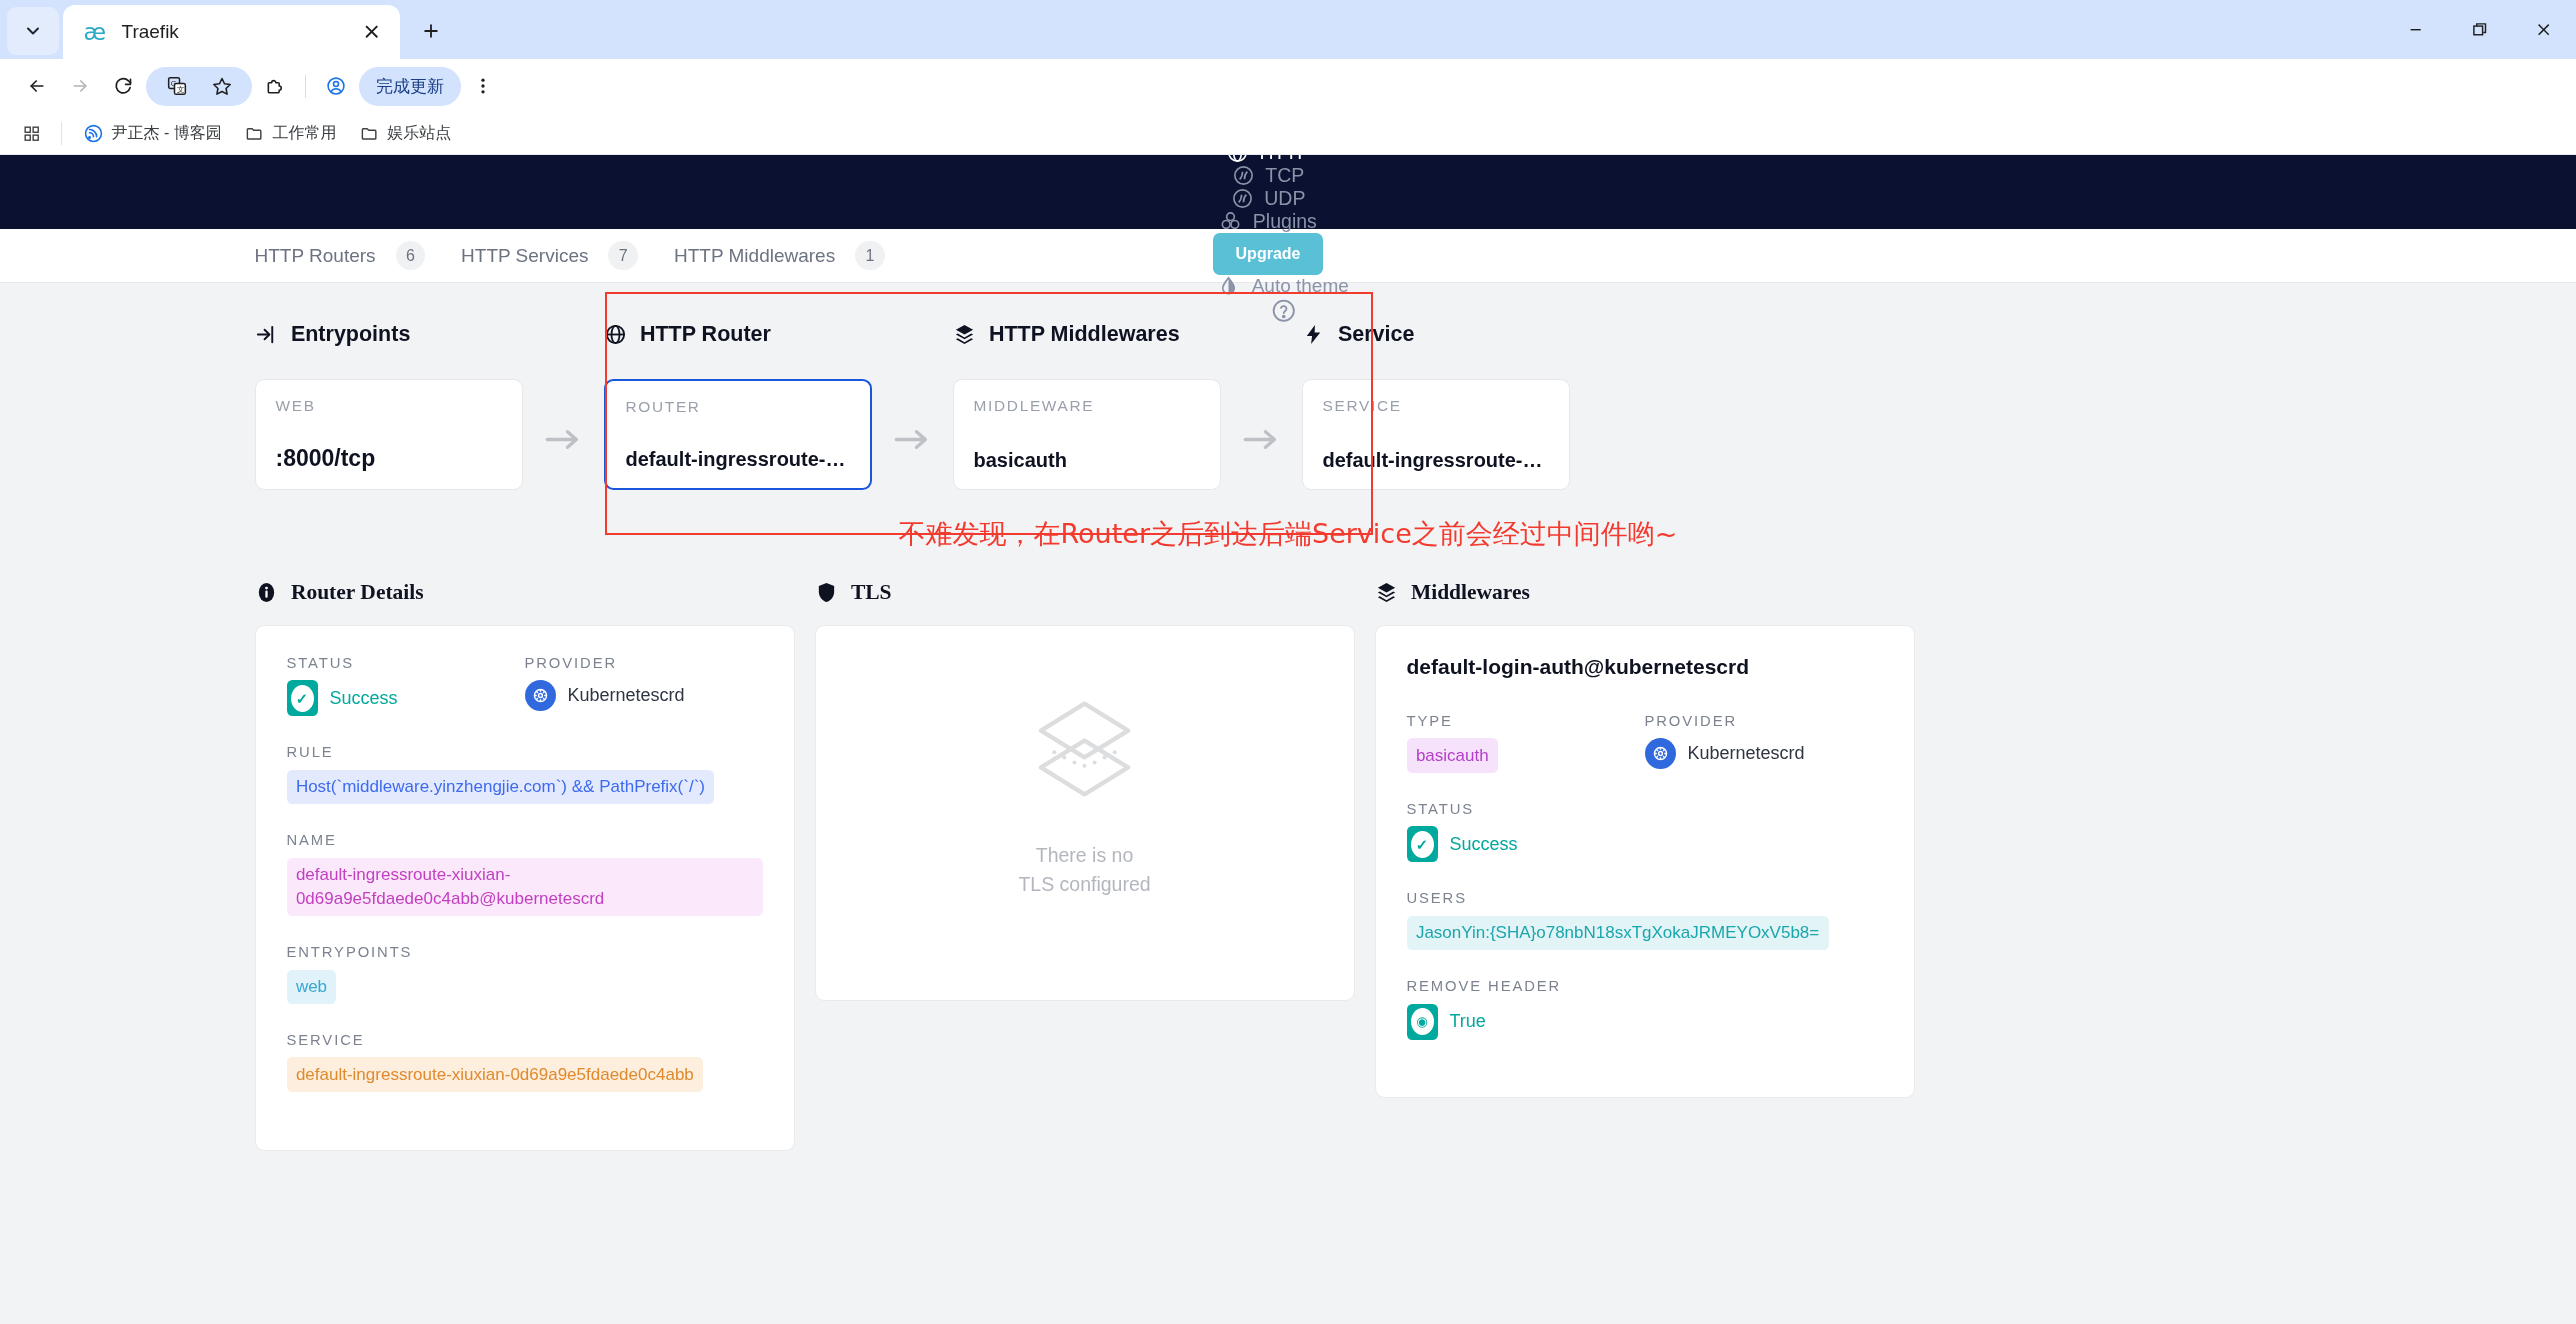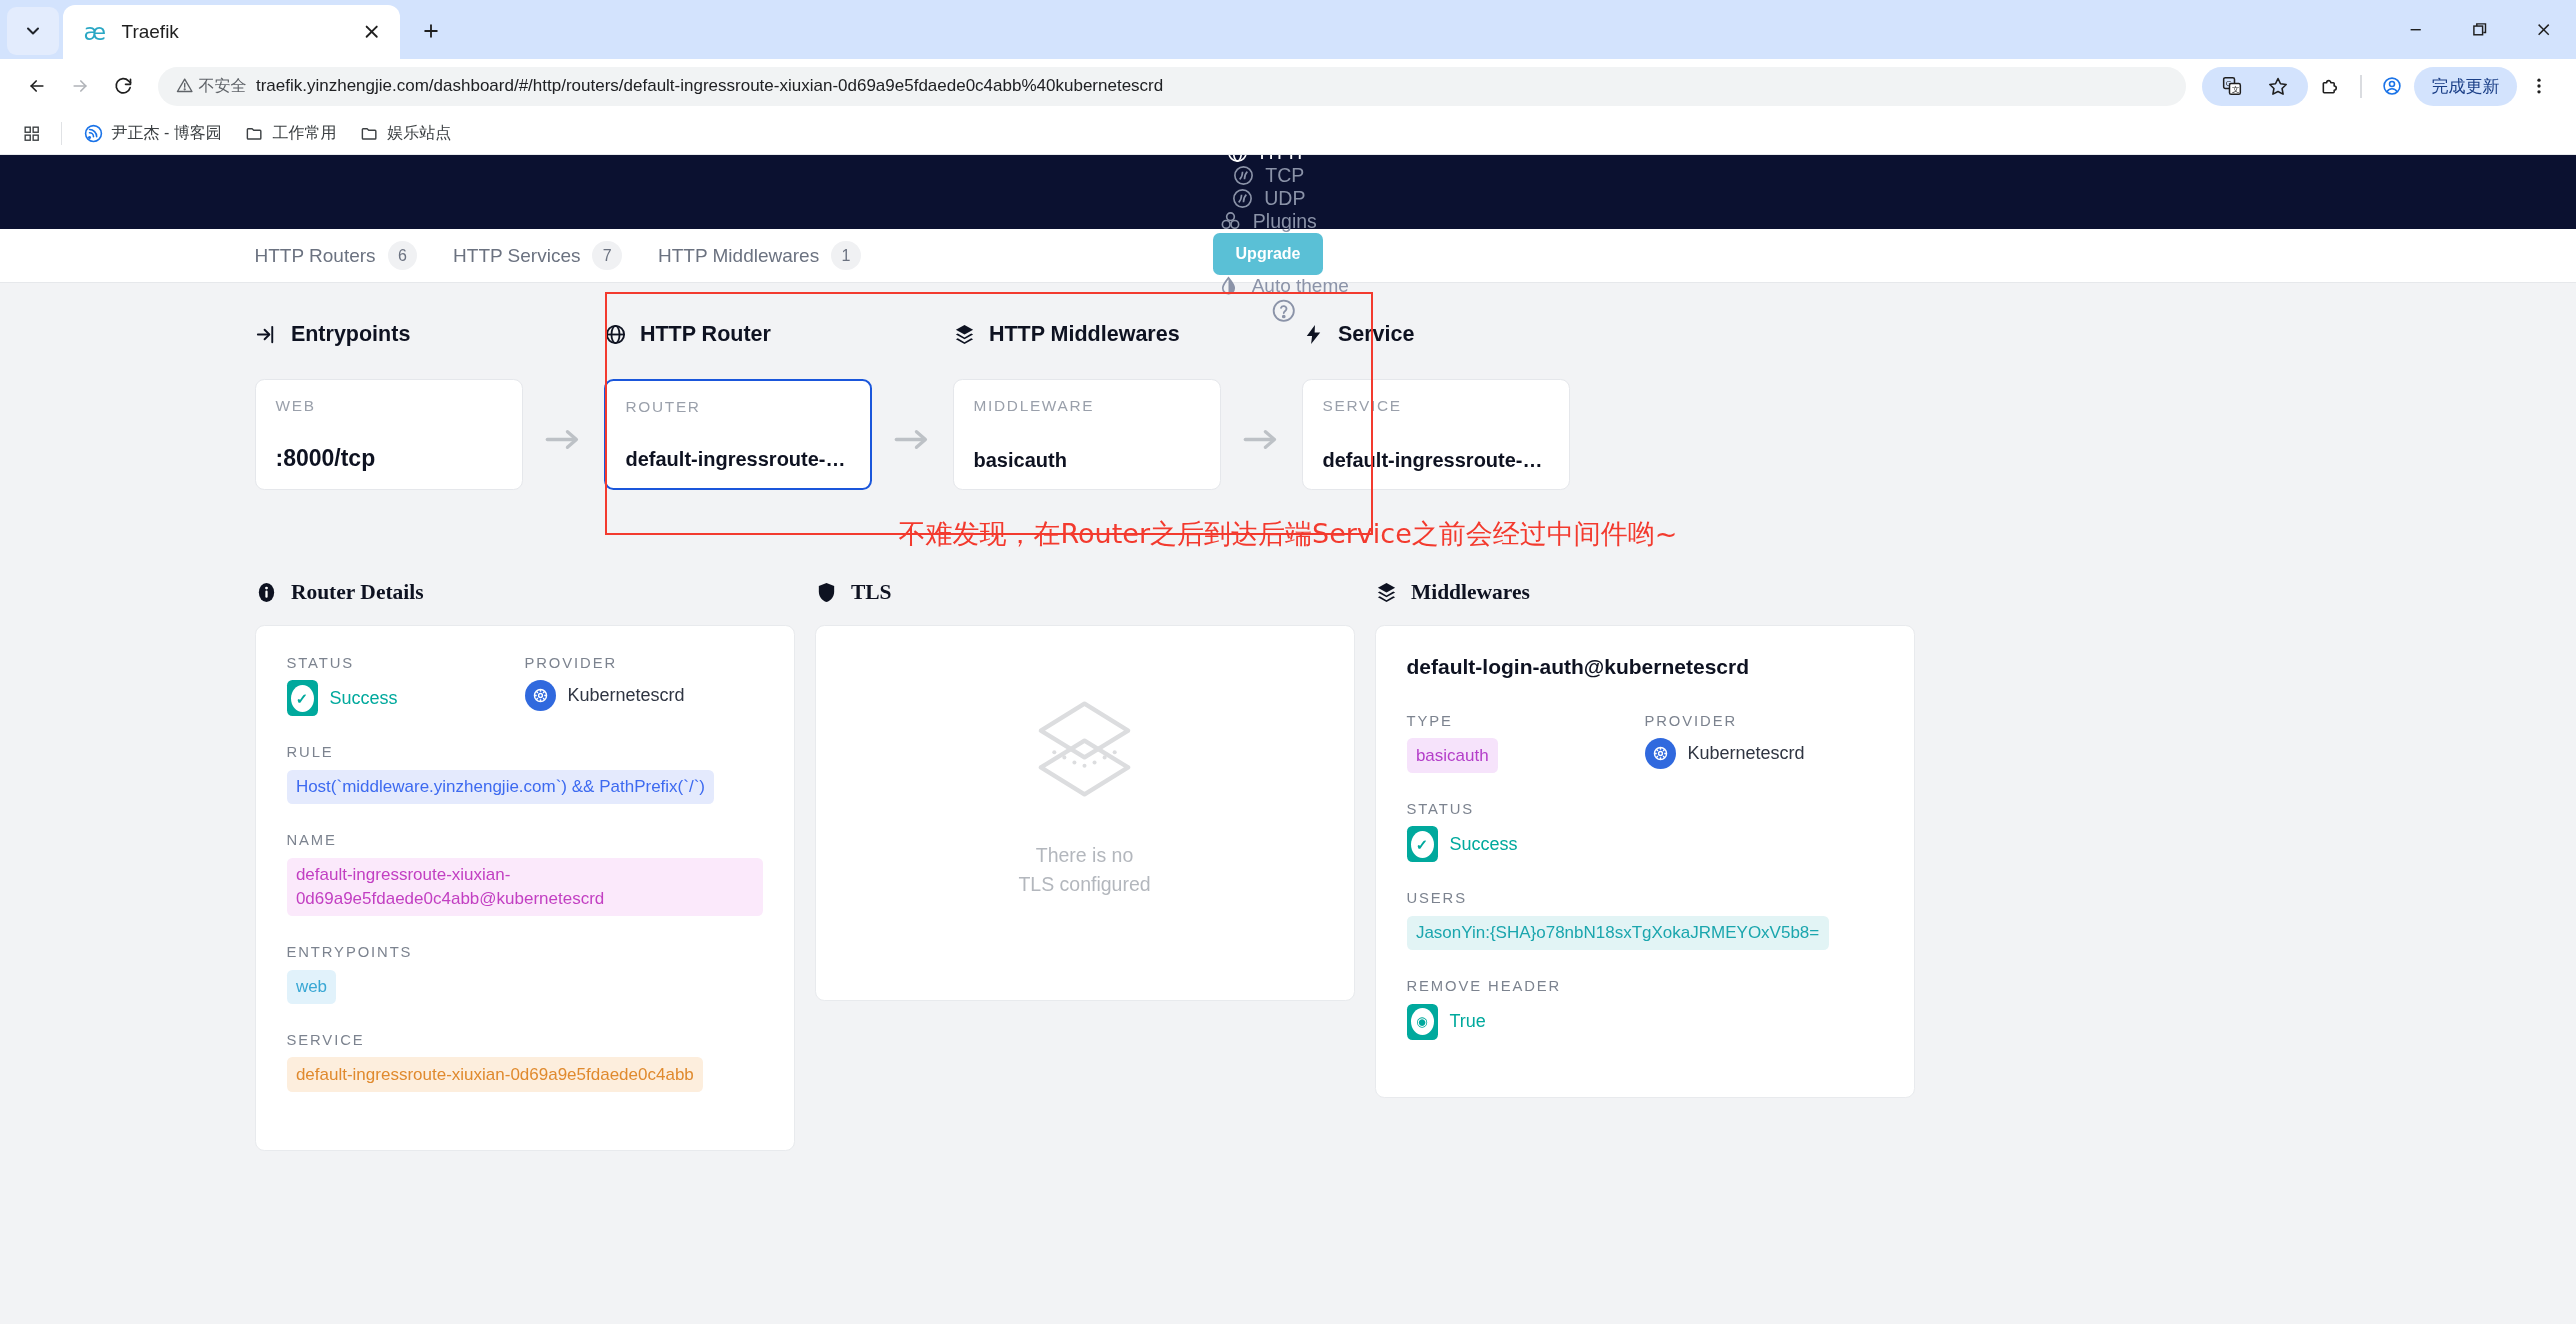--- a/index.html
+++ b/index.html
@@ -96,21 +96,21 @@
     background: #5ac0d6; color: #ffffff; font-size: 16px; font-weight: bold;
     border-radius: 6.7px; padding: 12px 23px; white-space: nowrap;
   }
   .theme-btn { display: flex; align-items: center; gap: 12px; color: #8b93a8; font-size: 19px; margin-left: 29.5px; white-space: nowrap;}
   .theme-btn svg { width: 23px; height: 23px; }
   .help-btn { margin-left: 32px; color: #8b93a8; display: flex; }
   .help-btn svg { width: 25.5px; height: 25.5px; }
 
   .subnav { height: 54px; background: #ffffff; display: flex; align-items: center; border-bottom: 0.7px solid #e6e8eb; }
   .subnav-inner { width: 100%; max-width: 2147px; margin: 0 auto; display: flex; align-items: center; padding: 0 40px; gap: 36px; }
-  .subnav-item { display: flex; align-items: center; gap: 12px; font-size: 19px; color: #6b7280; white-space: nowrap; }
+  .subnav-item { display: flex; align-items: center; gap: 20px; font-size: 19px; color: #6b7280; white-space: nowrap; }
   .subnav-badge {
     background: #f0f1f3; border-radius: 50%; width: 29.5px; height: 29.5px;
     display: flex; align-items: center; justify-content: center; font-size: 16px; color: #6b7280;
   }
 
   .content { padding: 0; position: relative; }
   .content-inner { width: 100%; max-width: 2147px; margin: 0 auto; padding: 0 40px; position: relative; }
 
   
   .flow {
@@ -247,31 +247,20 @@
           <polyline points="13 6 19 12 13 18"></polyline>
         </svg>
     </div>
     <div class="tb-btn">
       <svg viewBox="0 0 24 24" fill="none" stroke="currentColor" stroke-width="2" stroke-linecap="round" stroke-linejoin="round">
           <polyline points="21 4 21 10 15 10"></polyline>
           <path d="M20.5 14a8.5 8.5 0 1 1-2-8.1L21 8"></path>
         </svg>
     </div>
 
-    <div class="omnibox">
-      <span class="omni-warn">
-        <svg viewBox="0 0 24 24" fill="none" stroke="currentColor" stroke-width="1.9" stroke-linecap="round" stroke-linejoin="round">
-            <path d="M12 3 2 20h20z"></path>
-            <line x1="12" y1="9" x2="12" y2="14"></line>
-            <circle cx="12" cy="17" r="0.6" fill="currentColor"></circle>
-          </svg>
-        <span>不安全</span>
-      </span>
-      <span class="omni-url">traefik.yinzhengjie.com/dashboard/#/http/routers/default-ingressroute-xiuxian-0d69a9e5fdaede0c4abb%40kubernetescrd</span>
-    </div>
 
     <div class="tb-right">
       <div class="tb-pill">
         <span class="tb-btn">
           <svg viewBox="0 0 24 24" fill="none" stroke="currentColor" stroke-width="1.8">
               <rect x="2" y="2" width="13" height="13" rx="2"></rect>
               <text x="4.6" y="11.6" font-size="9" fill="currentColor" stroke="none" font-family="Liberation Sans">G</text>
               <rect x="9" y="9" width="13" height="13" rx="2" fill="#fff"></rect>
               <text x="12" y="19" font-size="9" fill="currentColor" stroke="none" font-family="Liberation Sans">文</text>
             </svg>

